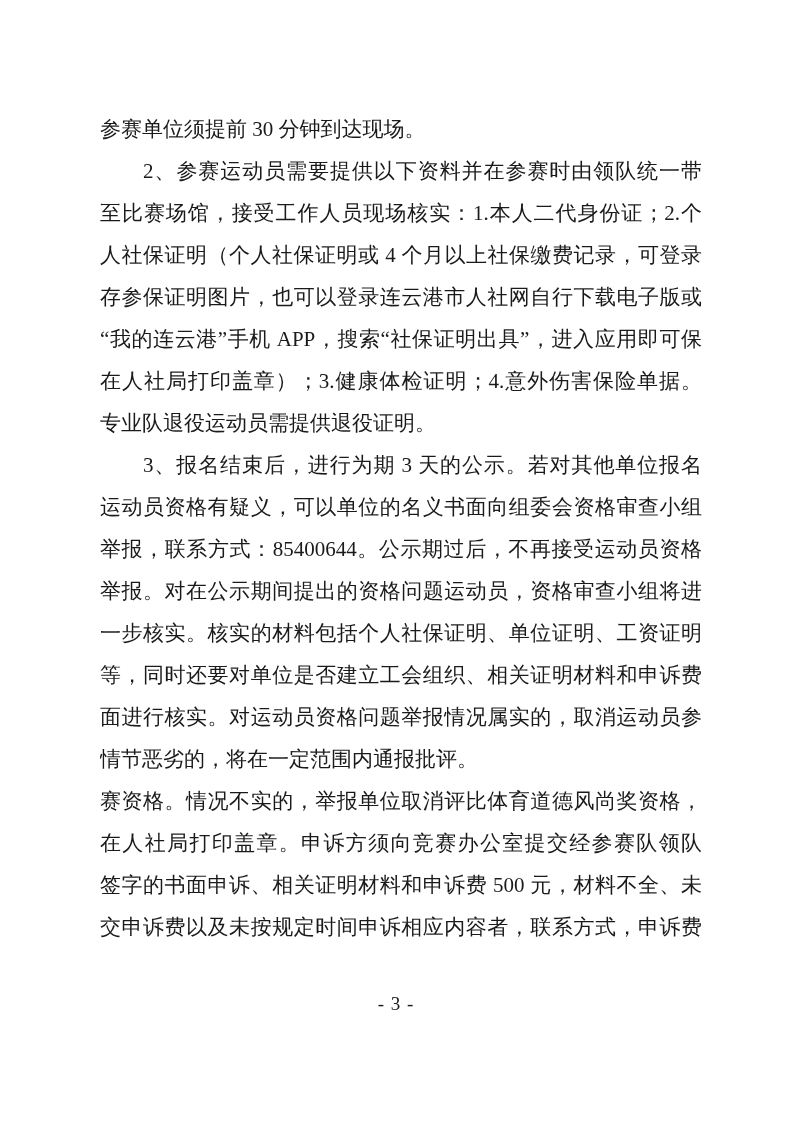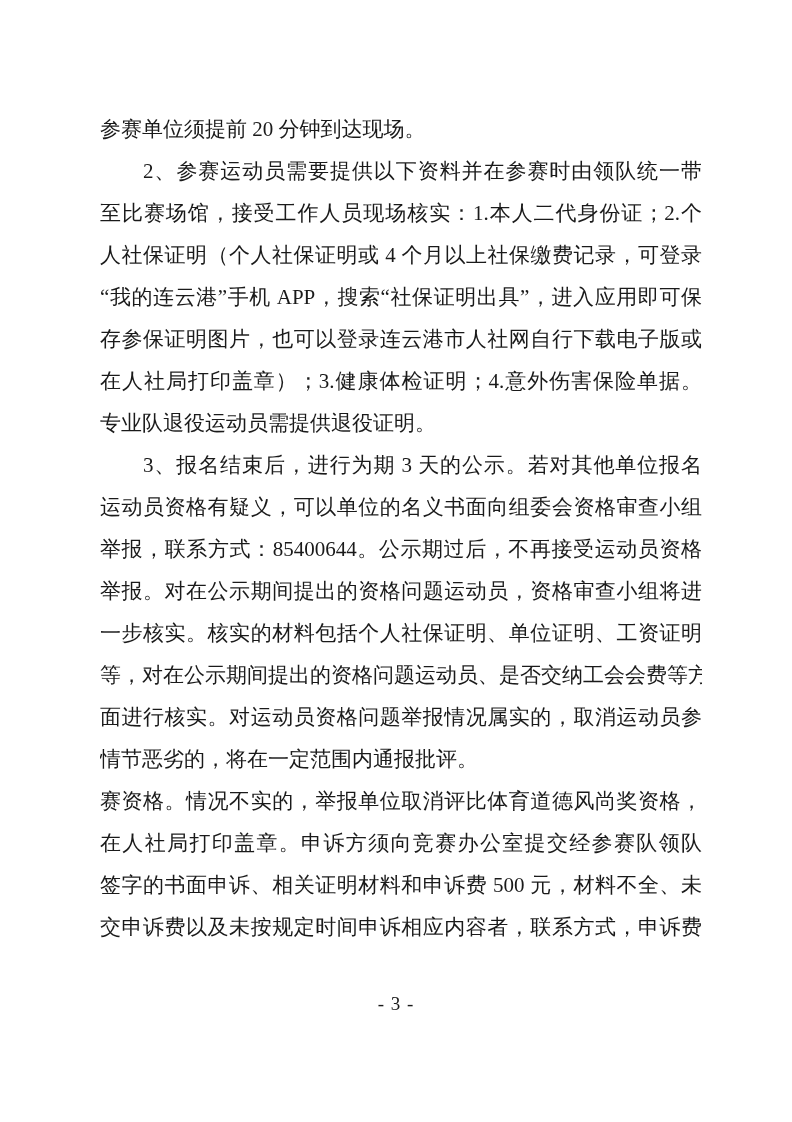--- a/index.html
+++ b/index.html
@@ -51,34 +51,34 @@
     line-height: 26px;
     color: #1a1a1a;
     letter-spacing: 1px;
   }
 </style>
 </head>
 <body>
 
 <div class="page">
   <div class="content">
-      <div class="line para-end">参赛单位须提前 20 分钟到达现场。</div>
+      <div class="line para-end">参赛单位须提前 30 分钟到达现场。</div>
       <div class="line indent">2、参赛运动员需要提供以下资料并在参赛时由领队统一带</div>
       <div class="line">至比赛场馆，接受工作人员现场核实：1.本人二代身份证；2.个</div>
       <div class="line">人社保证明（个人社保证明或 4 个月以上社保缴费记录，可登录</div>
+      <div class="line">存参保证明图片，也可以登录连云港市人社网自行下载电子版或</div>
       <div class="line">“我的连云港”手机 APP，搜索“社保证明出具”，进入应用即可保</div>
-      <div class="line">存参保证明图片，也可以登录连云港市人社网自行下载电子版或</div>
       <div class="line">在人社局打印盖章）；3.健康体检证明；4.意外伤害保险单据。</div>
       <div class="line para-end">专业队退役运动员需提供退役证明。</div>
       <div class="line indent">3、报名结束后，进行为期 3 天的公示。若对其他单位报名</div>
       <div class="line">运动员资格有疑义，可以单位的名义书面向组委会资格审查小组</div>
       <div class="line">举报，联系方式：85400644。公示期过后，不再接受运动员资格</div>
       <div class="line">举报。对在公示期间提出的资格问题运动员，资格审查小组将进</div>
       <div class="line">一步核实。核实的材料包括个人社保证明、单位证明、工资证明</div>
-      <div class="line">等，对在公示期间提出的资格问题运动员、是否交纳工会会费等方</div>
+      <div class="line">等，同时还要对单位是否建立工会组织、相关证明材料和申诉费</div>
       <div class="line">面进行核实。对运动员资格问题举报情况属实的，取消运动员参</div>
       <div class="line para-end">情节恶劣的，将在一定范围内通报批评。</div>
       <div class="line">赛资格。情况不实的，举报单位取消评比体育道德风尚奖资格，</div>
       <div class="line">在人社局打印盖章。申诉方须向竞赛办公室提交经参赛队领队</div>
       <div class="line">签字的书面申诉、相关证明材料和申诉费 500 元，材料不全、未</div>
       <div class="line">交申诉费以及未按规定时间申诉相应内容者，联系方式，申诉费</div>
     </div>
   <div class="footer">- 3 -</div>
 </div>
 

